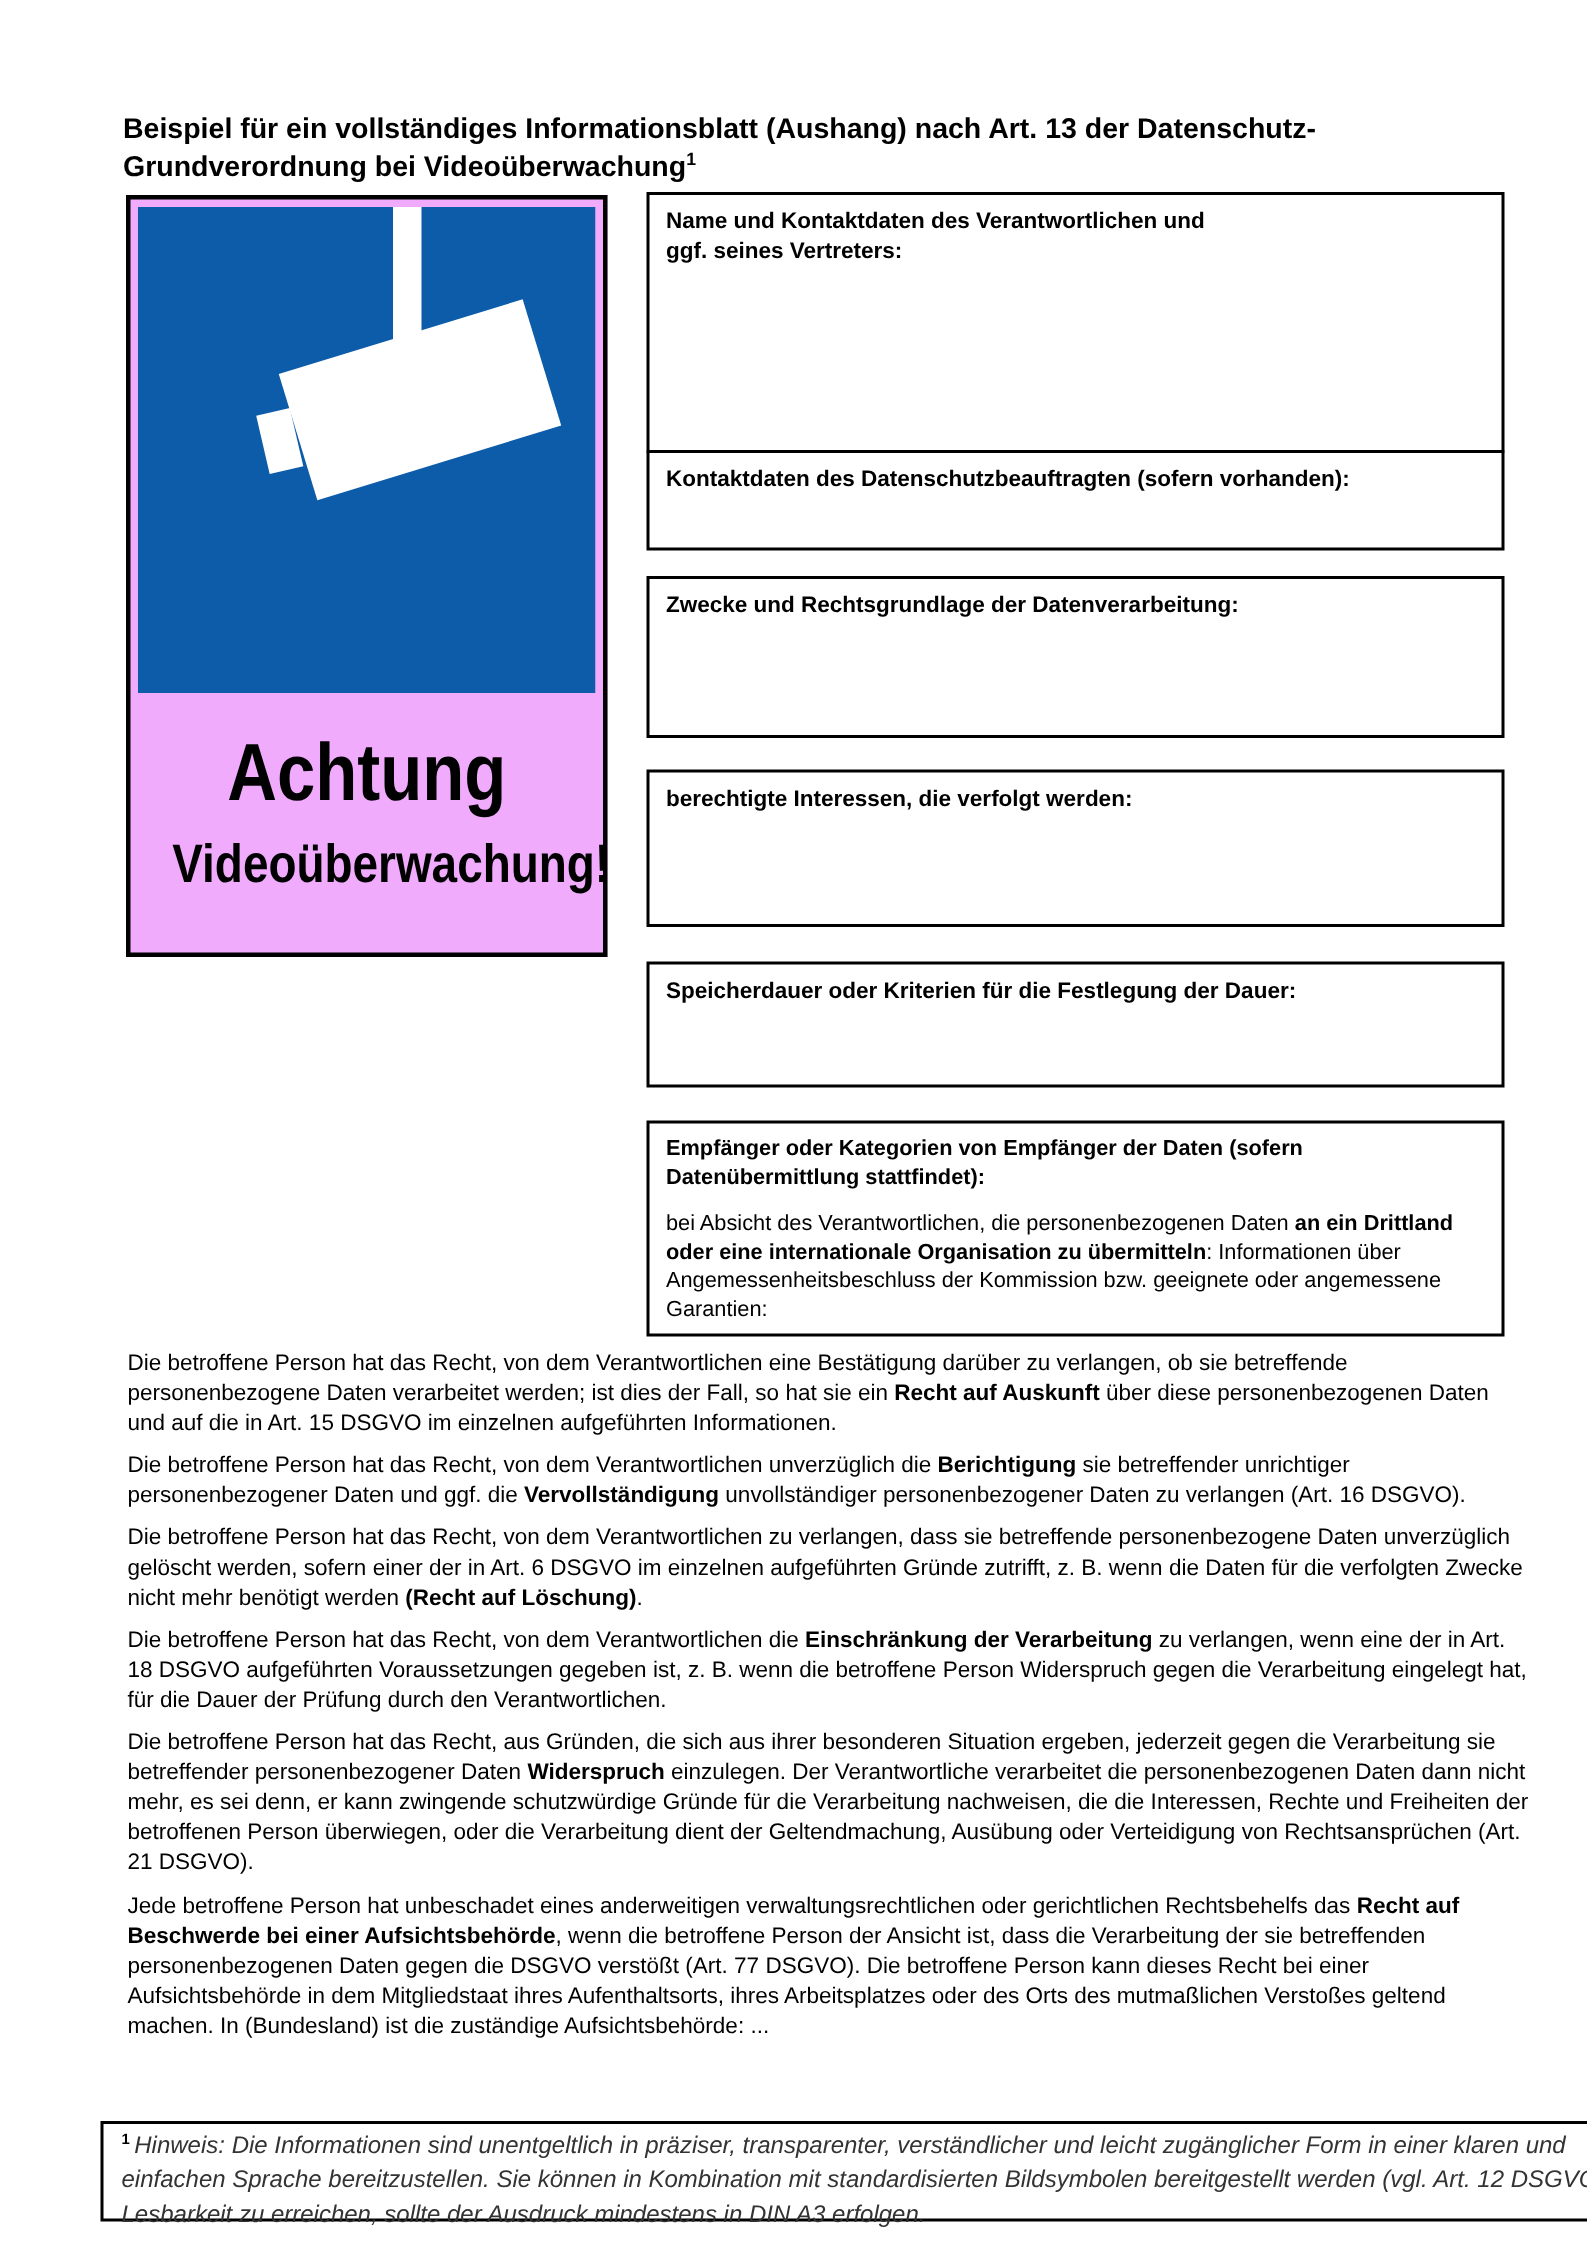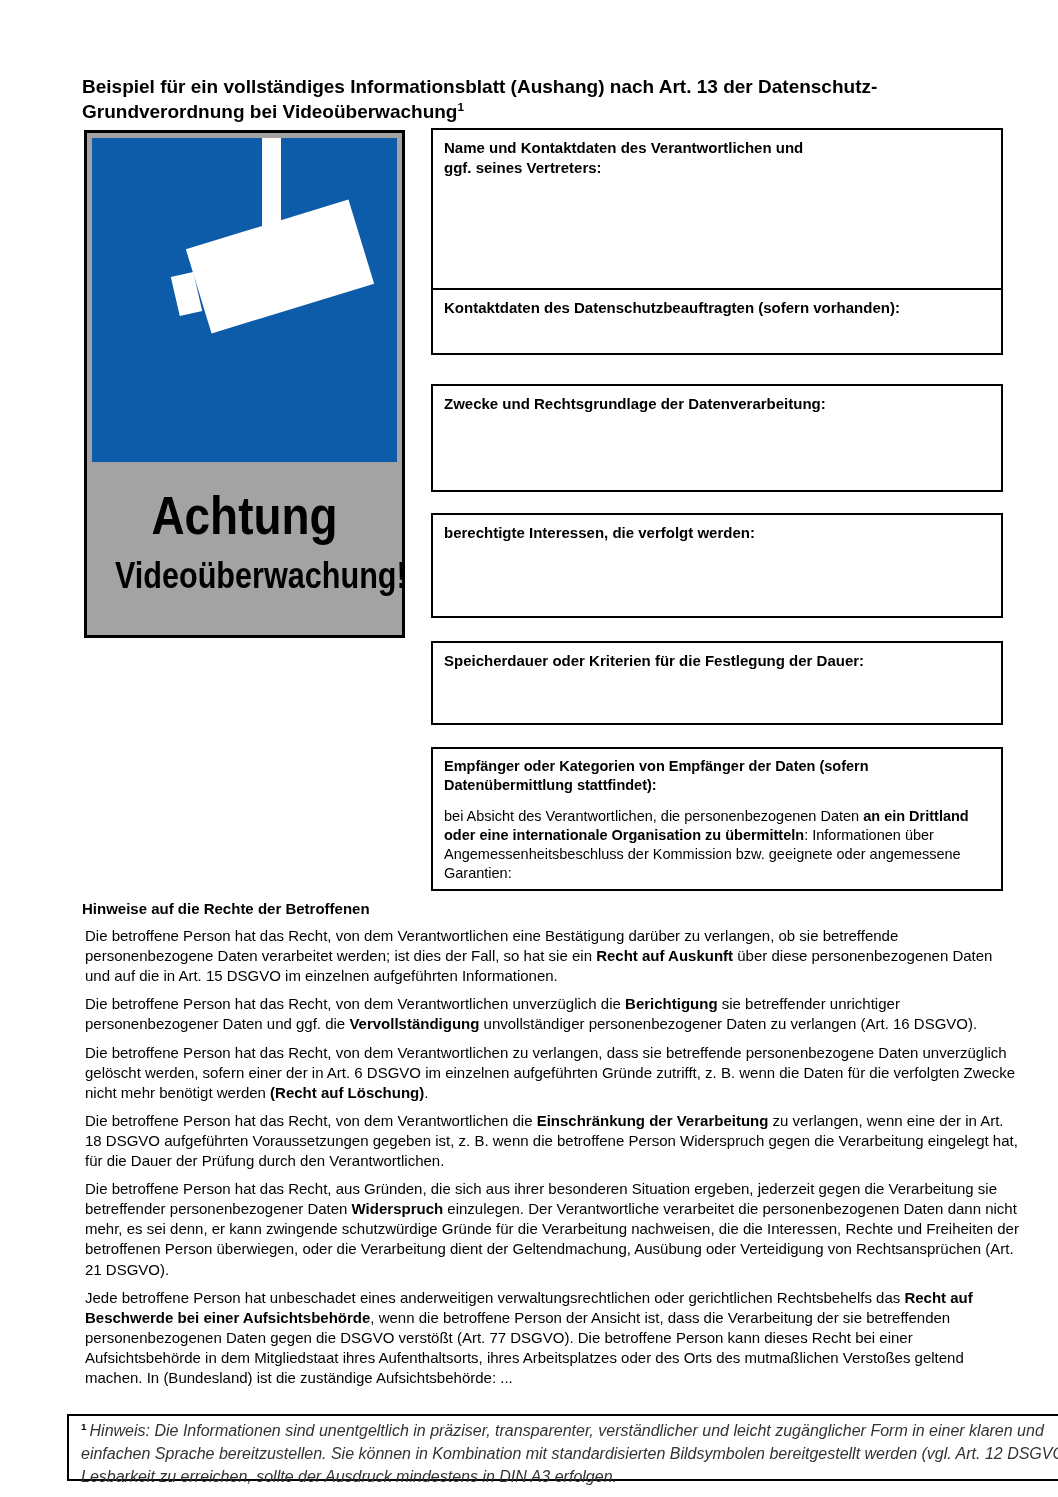--- a/index.html
+++ b/index.html
@@ -14,42 +14,42 @@
   
   .doc-title {
     position:absolute; left:82px; top:74px; width:945px;
     font-weight:bold; font-size:19px; line-height:1.32;
   }
 
   
   .sign {
     position:absolute; left:84px; top:130px;
     width:305px; height:492px;
-    border:3px solid #000; background:#a3a3a3; padding:5px;
+    border:3px solid #000; background:#f0abfc; padding:5px;
   }
   .sign svg { display:block; width:305px; height:324px; }
   .sign-text { text-align:center; }
   .sign-achtung {
     margin-top:26px; font-size:54px; font-weight:bold; line-height:1;
     transform:scaleX(.85); transform-origin:center; white-space:nowrap;
   }
   .sign-video {
     margin-top:16px; font-size:36px; font-weight:bold; line-height:1;
     transform:scaleX(.85); transform-origin:center; white-space:nowrap;
   }
 
   
   .info-box {
     position:absolute; left:431px; width:572px; box-sizing:border-box;
     border:2px solid #000; background:#fff; padding:8px 11px;
     font-size:15px;
   }
   .info-box .label { font-weight:bold; white-space:pre-line; line-height:1.35; }
   #box-1 { top:128px; height:174px; }
-  #box-2 { top:288px; height:67px;  }
+  #box-2 { top:300px; height:67px;  }
   #box-3 { top:384px; height:108px; }
   #box-4 { top:513px; height:105px; }
   #box-5 { top:641px; height:84px;  }
   #box-6 { top:747px; height:144px; font-size:14.5px; }
   #box-6 .label { line-height:1.3; }
   .box-body { margin-top:12px; line-height:1.32; }
 
   
   .rights {
     position:absolute; left:82px; top:899px; width:938px;
@@ -106,21 +106,20 @@
   <div class="info-box" id="box-6">
     <div class="label">Empfänger oder Kategorien von Empfänger der Daten (sofern
 Datenübermittlung stattfindet):</div>
     <div class="box-body"><span>bei Absicht des Verantwortlichen, die personenbezogenen Daten </span><b>an ein Drittland oder eine internationale Organisation zu übermitteln</b><span>: Informationen über Angemessenheitsbeschluss der Kommission bzw. geeignete oder angemessene Garantien:</span></div>
   </div>
   <div class="info-box" id="box-5">
     <div class="label">Speicherdauer oder Kriterien für die Festlegung der Dauer:</div>
   </div>
 
   <div class="rights">
-    <div class="rights-heading">Hinweise auf die Rechte der Betroffenen</div>
     <p><span>Die betroffene Person hat das Recht, von dem Verantwortlichen eine Bestätigung darüber zu verlangen, ob sie betreffende personenbezogene Daten verarbeitet werden; ist dies der Fall, so hat sie ein </span><b>Recht auf Auskunft</b><span> über diese personenbezogenen Daten und auf die in Art. 15 DSGVO im einzelnen aufgeführten Informationen.</span></p>
     <p><span>Die betroffene Person hat das Recht, von dem Verantwortlichen unverzüglich die </span><b>Berichtigung</b><span> sie betreffender unrichtiger personenbezogener Daten und ggf. die </span><b>Vervollständigung</b><span> unvollständiger personenbezogener Daten zu verlangen (Art. 16 DSGVO).</span></p>
     <p><span>Die betroffene Person hat das Recht, von dem Verantwortlichen zu verlangen, dass sie betreffende personenbezogene Daten unverzüglich gelöscht werden, sofern einer der in Art. 6 DSGVO im einzelnen aufgeführten Gründe zutrifft, z. B. wenn die Daten für die verfolgten Zwecke nicht mehr benötigt werden </span><b>(Recht auf Löschung)</b><span>.</span></p>
     <p><span>Die betroffene Person hat das Recht, von dem Verantwortlichen die </span><b>Einschränkung der Verarbeitung</b><span> zu verlangen, wenn eine der in Art. 18 DSGVO aufgeführten Voraussetzungen gegeben ist, z. B. wenn die betroffene Person Widerspruch gegen die Verarbeitung eingelegt hat, für die Dauer der Prüfung durch den Verantwortlichen.</span></p>
     <p><span>Die betroffene Person hat das Recht, aus Gründen, die sich aus ihrer besonderen Situation ergeben, jederzeit gegen die Verarbeitung sie betreffender personenbezogener Daten </span><b>Widerspruch</b><span> einzulegen. Der Verantwortliche verarbeitet die personenbezogenen Daten dann nicht mehr, es sei denn, er kann zwingende schutzwürdige Gründe für die Verarbeitung nachweisen, die die Interessen, Rechte und Freiheiten der betroffenen Person überwiegen, oder die Verarbeitung dient der Geltendmachung, Ausübung oder Verteidigung von Rechtsansprüchen (Art. 21 DSGVO).</span></p>
     <p><span>Jede betroffene Person hat unbeschadet eines anderweitigen verwaltungsrechtlichen oder gerichtlichen Rechtsbehelfs das </span><b>Recht auf Beschwerde bei einer Aufsichtsbehörde</b><span>, wenn die betroffene Person der Ansicht ist, dass die Verarbeitung der sie betreffenden personenbezogenen Daten gegen die DSGVO verstößt (Art. 77 DSGVO). Die betroffene Person kann dieses Recht bei einer Aufsichtsbehörde in dem Mitgliedstaat ihres Aufenthaltsorts, ihres Arbeitsplatzes oder des Orts des mutmaßlichen Verstoßes geltend machen. In (Bundesland) ist die zuständige Aufsichtsbehörde: ...</span></p>
   </div>
 
   <div class="footnote">
     <sup>1</sup><span>Hinweis: Die Informationen sind unentgeltlich in präziser, transparenter, verständlicher und leicht zugänglicher Form in einer klaren und einfachen Sprache bereitzustellen. Sie können in Kombination mit standardisierten Bildsymbolen bereitgestellt werden (vgl. Art. 12 DSGVO). Um Lesbarkeit zu erreichen, sollte der Ausdruck mindestens in DIN A3 erfolgen.</span>

